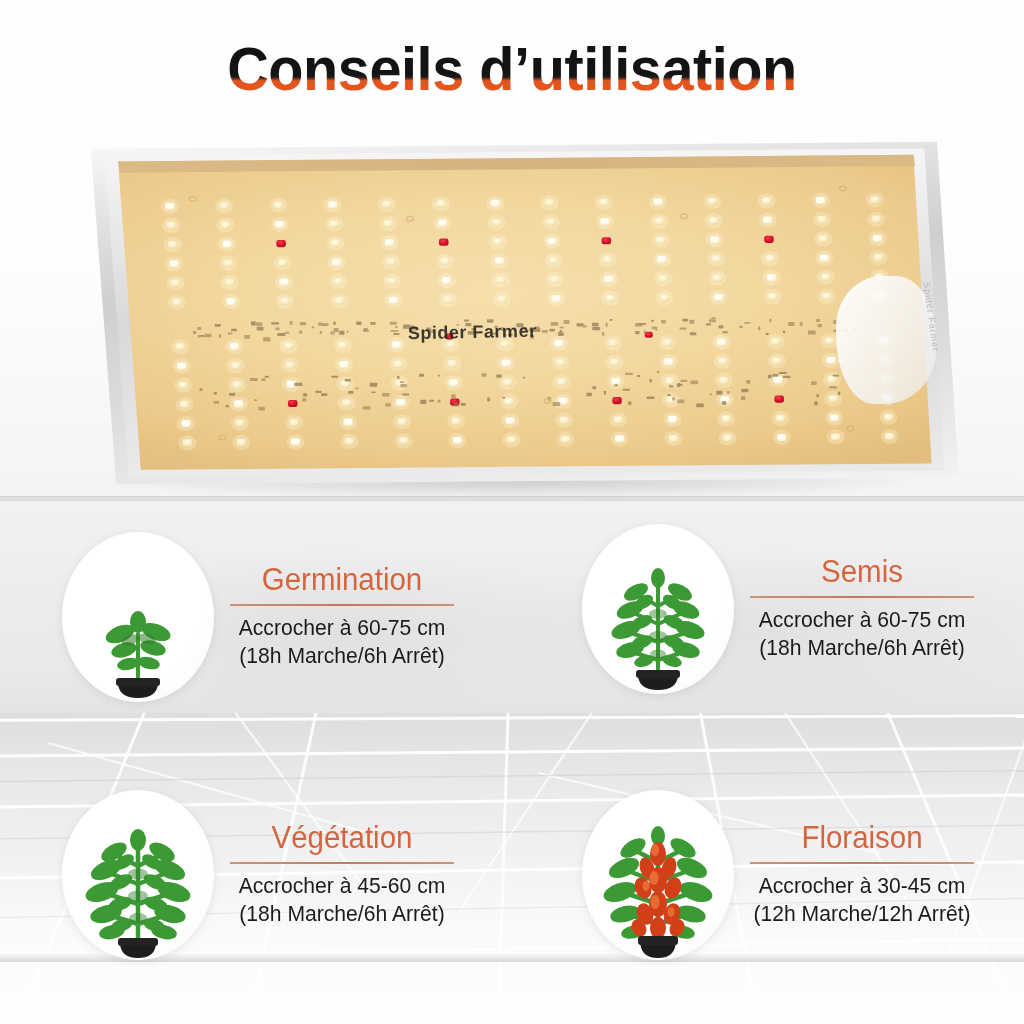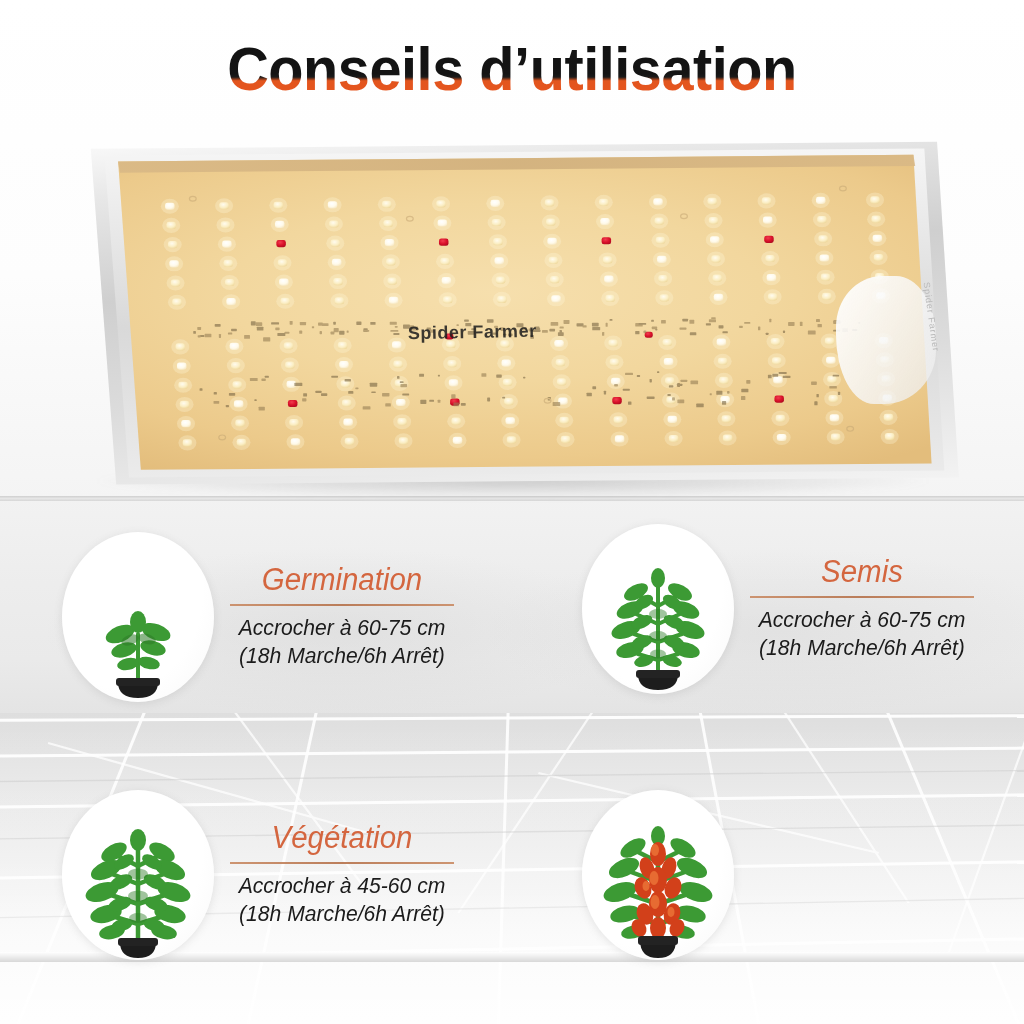--- a/index.html
+++ b/index.html
@@ -154,21 +154,20 @@
     transform: rotate(82deg);
     letter-spacing: 1px;
     white-space: nowrap;
   }
 
   
   .card {
     position: absolute;
     display: flex;
     align-items: center;
-    font-style: italic;
   }
   .bubble {
     position: relative;
     width: 152px; height: 170px;
     border-radius: 50%;
     background: radial-gradient(ellipse at 40% 34%, #ffffff 0%, #ffffff 62%, #fbfbfb 82%, #f4f4f4 100%);
     box-shadow: 0 2px 9px rgba(110,110,110,0.16);
     flex: 0 0 auto;
     display: flex;
     align-items: flex-end;
@@ -1341,15 +1340,21 @@
           <ellipse cx="60" cy="26" rx="4" ry="6"></ellipse>
           <ellipse cx="59" cy="54" rx="4.5" ry="7"></ellipse>
           <ellipse cx="60" cy="78" rx="4.5" ry="7"></ellipse>
           <ellipse cx="51" cy="62" rx="3.5" ry="5"></ellipse>
           <ellipse cx="76" cy="88" rx="3.5" ry="5"></ellipse>
         </g>
         <path d="M45 116 q0 18 18 18 q18 0 18 -18 z" fill="#1d1d1d"></path>
         <rect x="43" y="112" width="40" height="9" rx="3" fill="#232323"></rect>
       </svg>
     </div>
+    <div class="card-text">
+      <div class="stage-title">Floraison</div>
+      <div class="stage-rule"></div>
+      <div class="stage-line">Accrocher à 30-45 cm</div>
+      <div class="stage-line">(12h Marche/12h Arrêt)</div>
+    </div>
   </div>
 
 </div>
 
 </body></html>

